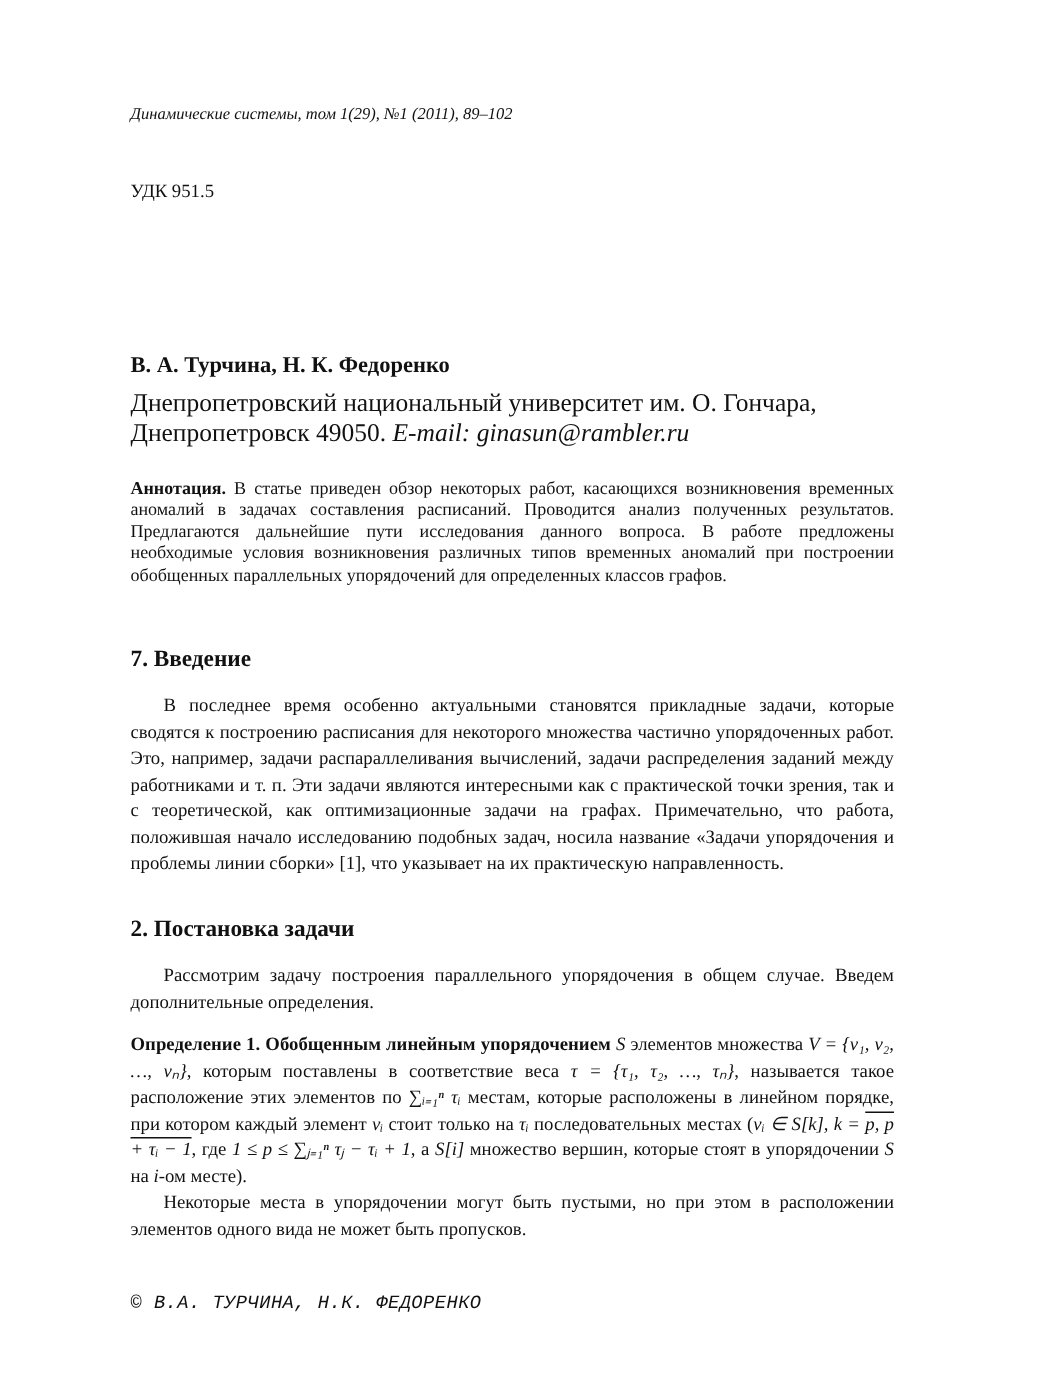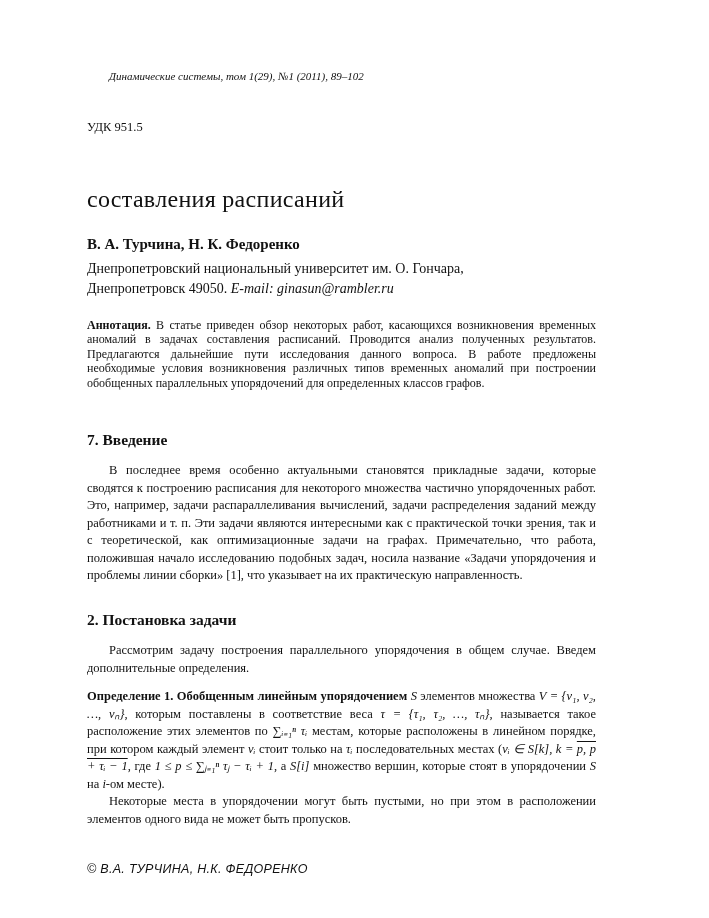--- a/index.html
+++ b/index.html
@@ -1,53 +1,52 @@
 <!DOCTYPE html>
 <html><head>
 <meta charset="utf-8">
 <style>
   html, body { margin: 0; padding: 0; background: #ffffff; }
   body { width: 709px; height: 918px; position: relative; overflow: hidden;
          font-family: "DejaVu Serif", "Liberation Serif", serif; color: #111; }
   .page { position: absolute; left: 87px; top: 0; width: 509px; }
   .journal { position: absolute; top: 70px; font-style: italic; font-size: 11px;
-             font-family: "Liberation Serif", serif; margin-left: 22px; }
+             font-family: "Liberation Serif", serif; }
   .udk { position: absolute; top: 120px; font-size: 12.5px; font-family: "Liberation Serif", serif; }
   .title { position: absolute; top: 153px; font-size: 24px; line-height: 31px;
            font-family: "Liberation Serif", serif; font-weight: normal; margin: 0; letter-spacing: 0.3px; }
   .authors { position: absolute; top: 236px; font-size: 15px; font-weight: bold;
              font-family: "Liberation Serif", serif; text-align: right; }
-  .affil { position: absolute; top: 259px; font-size: 14px; line-height: 20px;
+  .affil { position: absolute; top: 259px; font-size: 17px; line-height: 20px;
            font-family: "Liberation Serif", serif; }
   .affil i { font-style: italic; }
   .abstract { position: absolute; top: 318px; width: 509px; font-size: 12px; line-height: 14.4px;
               font-family: "Liberation Serif", serif; text-align: justify; }
   .abstract p { margin: 0; }
   .abstract .kw { margin-top: 3px; }
   .abstract b { font-weight: bold; }
   .sec { position: absolute; font-size: 15.5px; font-weight: bold; font-family: "Liberation Serif", serif; margin: 0; }
   .body { position: absolute; width: 509px; font-size: 12.5px; line-height: 17.5px;
           font-family: "Liberation Serif", serif; text-align: justify; }
   .body p { margin: 0; text-indent: 22px; }
   .body p.noind { text-indent: 0; }
   .math { font-style: italic; }
   .footer { position: absolute; top: 862px; font-size: 12.5px; font-style: italic;
-            font-family: Liberation Sans, sans-serif; letter-spacing: 0.3px; }
+            font-family: Liberation Mono, monospace; letter-spacing: 0.3px; }
   .overline { text-decoration: overline; }
 </style>
 </head>
 <body>
 
 <div class="page">
   <div class="journal">Динамические системы, том 1(29), №1 (2011), 89–102</div>
   <div class="udk">УДК 951.5</div>
 
   <h1 class="title">
     <br>
-    <span>составления расписаний</span>
   </h1>
 
   <div class="authors">В. А. Турчина, Н. К. Федоренко</div>
 
   <div class="affil">
     <span>Днепропетровский национальный университет им. О. Гончара,</span><br>
     <span>Днепропетровск 49050.</span>
     <i>E-mail:</i>
     <i>ginasun@rambler.ru</i>
   </div>

